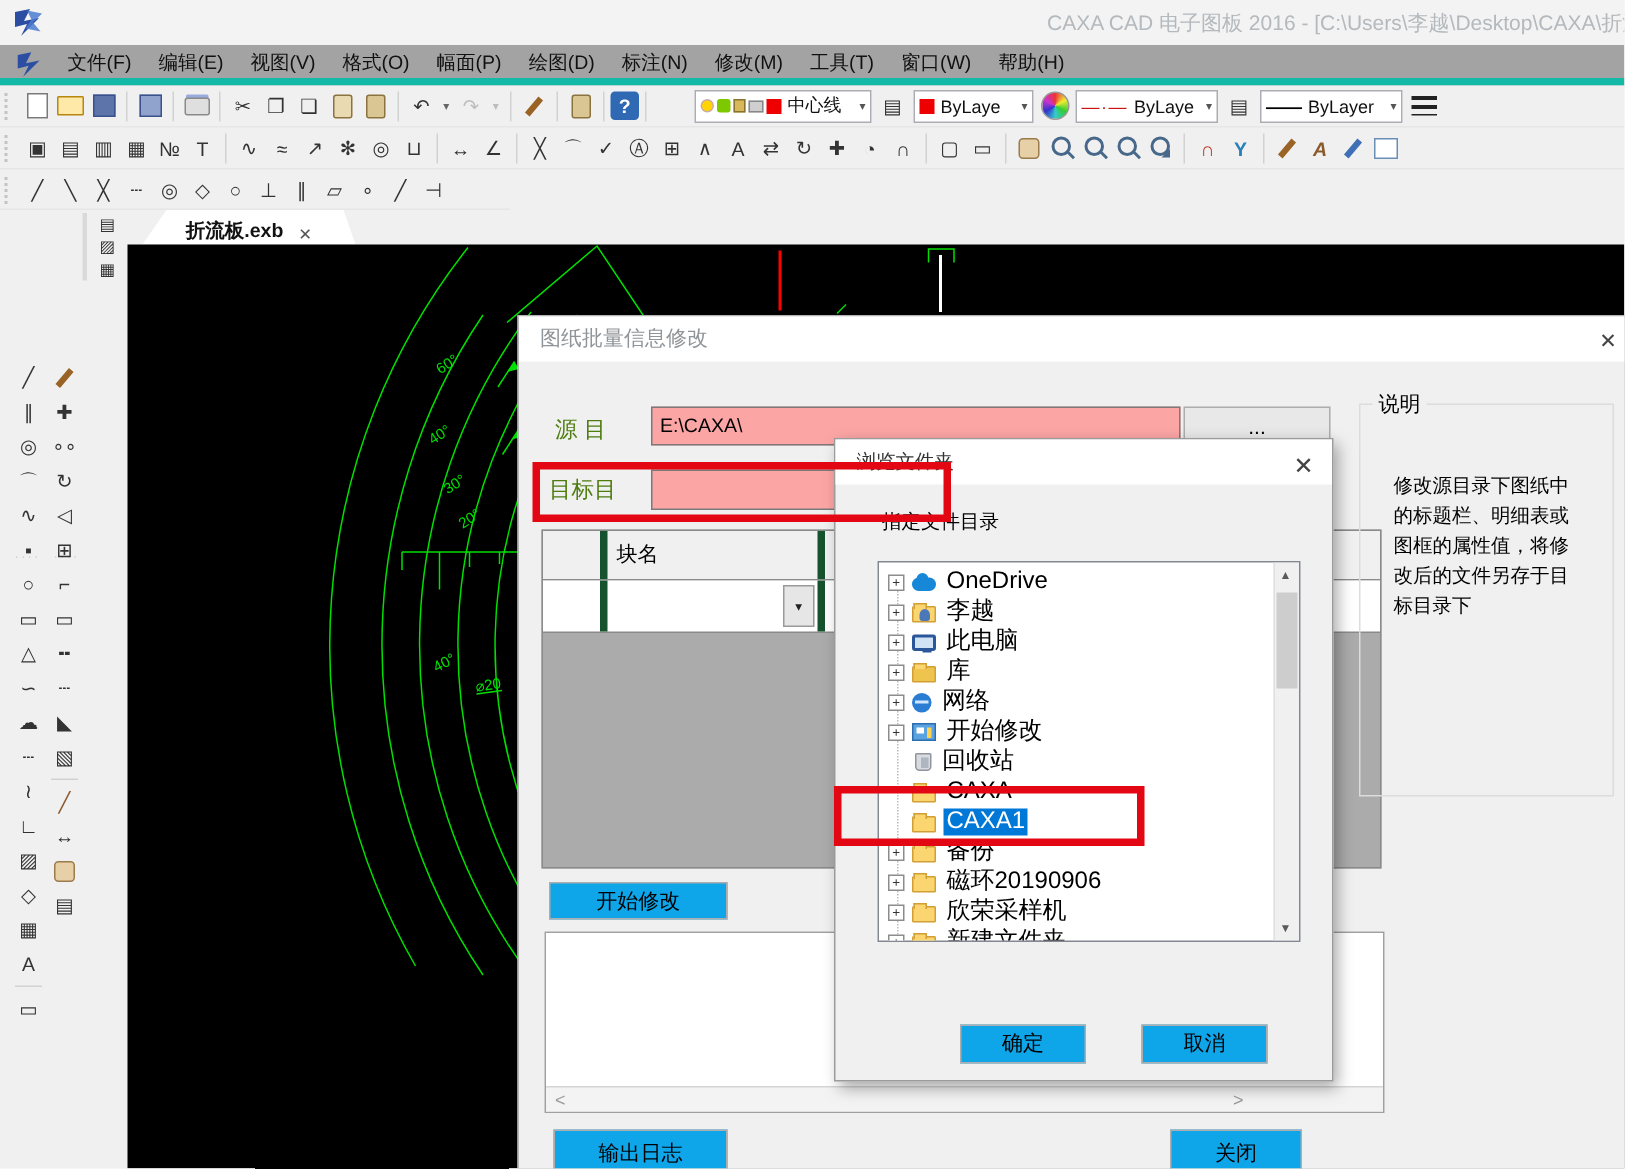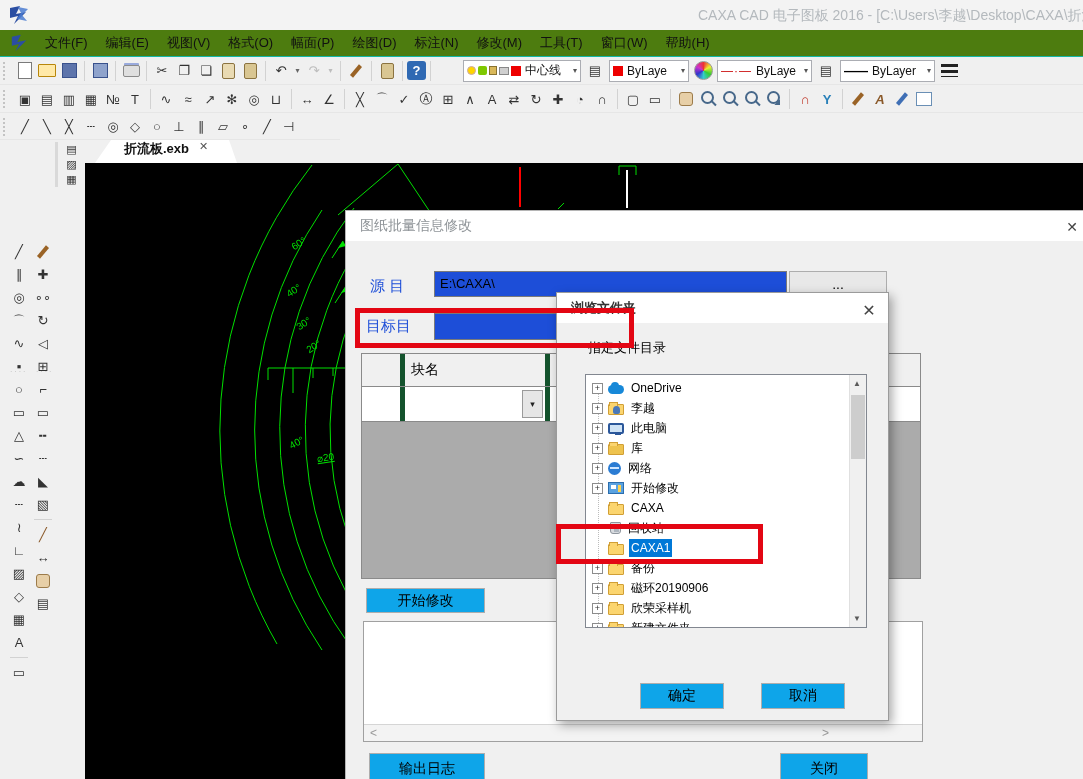--- a/index.html
+++ b/index.html
@@ -4,22 +4,22 @@
 <style>
   * { margin:0; padding:0; box-sizing:border-box; }
   body { font-family:"Liberation Sans","DejaVu Sans",sans-serif; }
   #screen { position:relative; width:1083px; height:779px; background:#f0f0f0; overflow:hidden; }
 
   
   #titlebar { position:absolute; left:0; top:0; width:100%; height:30px; background:#f3f3f3; }
   #app-logo { position:absolute; left:8px; top:4px; }
   #win-title { position:absolute; left:698px; top:7px; width:500px; white-space:nowrap; overflow:hidden;
                color:#b4b9bd; font-size:14px; }
-  #menubar { position:absolute; left:0; top:30px; width:100%; height:27px; background:#4d7c0f;
-             display:flex; align-items:center; padding-left:36px; border-bottom:1px solid #14b8a6;}
+  #menubar { position:absolute; left:0; top:30px; width:100%; height:27px; background:#a3a3a3;
+             display:flex; align-items:flex-start; padding-left:36px; border-bottom:5px solid #14b8a6;}
   #menubar .mitem { font-size:13px; color:#111; padding:3px 9px; cursor:default; }
   #menu-logo { position:absolute; left:10px; top:33px; }
 
   .tbrow { position:absolute; left:0; width:100%; height:28px; display:flex; align-items:center;
            background:#f0f0f0; border-bottom:1px solid #e6e6e6; }
   #tbrow1 { top:57px; } #tbrow2 { top:86px; height:27px; } #tbrow3 { top:114px; height:26px; width:340px; }
   .grip { width:7px; height:18px; border-left:2px dotted #c3c3c3; margin:0 4px 0 3px; }
   .ti { position:relative; width:22px; height:21px; display:inline-flex; align-items:center; justify-content:center;
         font-size:13px; color:#333; flex:none; }
   .tsep { width:1px; height:20px; background:#d2d2d2; margin:0 4px; flex:none; }
@@ -69,34 +69,34 @@
   .vcol { position:absolute; display:flex; flex-direction:column; align-items:center; }
   #lcolA { left:8px; top:240px; } #lcolB { left:32px; top:240px; }
   .vcol .ti { height:23px; width:22px; }
   .vcol .tsep { width:18px; height:1px; margin:3px 0; }
   .vdots { position:absolute; top:228px; font-size:7px; color:#bfbfbf; letter-spacing:2px; }
 
   
   #tabbar { position:absolute; left:85px; top:140px; right:0; height:23px; background:#f0f0f0; }
   #tab-active { position:absolute; left:10px; top:0; width:142px; height:23px; background:#fff;
                 clip-path:polygon(16px 0,134px 0,142px 100%,0 100%);
-                display:flex; align-items:flex-start; justify-content:center; font-size:13px; font-weight:bold; color:#111; }
+                display:flex; align-items:flex-end; justify-content:center; font-size:13px; font-weight:bold; color:#111; }
   #tab-close { margin-left:10px; font-size:11px; color:#555; font-weight:normal; }
   #canvas { position:absolute; left:85px; top:163px; width:998px; height:616px; background:#000; }
   .dimlbl { position:absolute; color:#00df00; font-size:10px; white-space:nowrap; }
 
   
   .dlg { position:absolute; background:#f0f0f0; border:1px solid #9b9b9b; box-shadow:3px 4px 10px rgba(0,0,0,.35); }
   .dlg-title { height:30px; background:#fff; display:flex; align-items:center; padding:0 14px; }
   .dlg-x { position:absolute; top:8px; font-size:14px; color:#444; width:18px; text-align:center; }
 
   #maindlg { left:345px; top:210px; width:745px; height:575px; z-index:10; box-shadow:none; border-color:#b5b5b5; }
   #maindlg .dlg-title { color:#8f9498; font-size:14px; }
-  .lab { position:absolute; font-size:15px; color:#1d4ed8; }
-  .field { position:absolute; background:#1d4ed8; border:1px solid #7a7a7a; font-size:13px; color:#000;
+  .lab { position:absolute; font-size:15px; color:#4d7c0f; }
+  .field { position:absolute; background:#fca5a5; border:1px solid #7a7a7a; font-size:13px; color:#000;
            padding:4px 5px; overflow:hidden; white-space:nowrap; }
   .btn { position:absolute; background:#0ea5e9; border:1px solid #adadad; font-size:14px; color:#000;
          display:flex; align-items:center; justify-content:center; }
 
   #grid { position:absolute; left:15px; top:142px; width:560px; height:226px; border:1px solid #8a8a8a; background:#ababab; }
   .gr-h { display:flex; height:33px; background:#f0f0f0; border-bottom:1px solid #8a8a8a; }
   .gr-r { display:flex; height:35px; background:#fff; border-bottom:1px solid #8a8a8a; }
   .gc { border-right:5px solid #14532d; font-size:14px; color:#000; display:flex; align-items:center; padding:0 6px;
         position:relative; overflow:hidden; white-space:nowrap; }
   .gc0 { width:43px; flex:none; } .gc1 { width:145px; flex:none; } .gc2 { flex:1; border-right:none; }
@@ -106,32 +106,32 @@
   #logbox { position:absolute; left:17px; top:410px; width:560px; height:121px; background:#fff; border:1px solid #a0a0a0; }
   #log-hscroll { position:absolute; left:0; right:0; bottom:0; height:17px; background:#f3f3f3; border-top:1px solid #d5d5d5; }
   .scr-arr { position:absolute; top:1px; font-size:12px; color:#9a9a9a; }
 
   #notegrp { position:absolute; left:560px; top:58px; width:170px; height:262px; border:1px solid #dcdcdc; }
   #notegrp legend { position:absolute; left:8px; top:-9px; background:#f0f0f0; padding:0 4px; font-size:14px; color:#000; }
   #note-text { position:absolute; left:22px; top:44px; width:128px; font-size:13px; line-height:20px;
                color:#000; word-break:break-all; }
 
   #browsedlg { left:556px; top:292px; width:333px; height:429px; z-index:20; }
-  #browsedlg .dlg-title { color:#333; font-size:13px; height:30px;font-weight:bold; }
+  #browsedlg .dlg-title { color:#333; font-size:13px; height:30px; }
   #bd-prompt { position:absolute; left:31px; top:46px; font-size:13px; color:#000; }
   #treebox { position:absolute; left:28px; top:81px; width:282px; height:254px; background:#fff;
              border:1px solid #828790; overflow:hidden; }
   #treelines { position:absolute; left:12px; top:8px; bottom:4px; border-left:1px dotted #bcbcbc; }
   #treerows { position:absolute; left:0; top:3px; right:18px; }
   .trow { display:flex; align-items:center; height:20px; padding-left:6px; position:relative; }
   .texp { width:11px; height:11px; border:1px solid #8c8c8c; background:#fff; font-size:9px; line-height:8px;
           text-align:center; color:#333; margin-right:5px; flex:none; }
   .tspacer { width:16px; flex:none; }
   .tico { width:16px; height:13px; position:relative; margin-right:5px; flex:none; }
-  .tlab { font-size:12px; color:#000; line-height:18px; padding:0 2px; white-space:nowrap; }
+  .tlab { font-size:16px; color:#000; line-height:18px; padding:0 2px; white-space:nowrap; }
   .tlab.sel { background:#0078d7; color:#fff; }
   .i-folder, .i-userfolder, .i-lib { background:#fbd56f; border:1px solid #d19f35; border-radius:1px; height:11px; margin-top:2px; }
   .i-folder::before, .i-userfolder::before, .i-lib::before { content:""; position:absolute; top:-3px; left:0;
       width:7px; height:3px; background:#fbd56f; border:1px solid #d19f35; border-bottom:none; }
   .i-lib { background:#eec34e; }
   .i-userfolder::after { content:""; position:absolute; left:4px; top:1px; width:7px; height:8px;
       background:#4a78b8; border-radius:50% 50% 2px 2px; }
   .i-cloud { background:#1788d8; border-radius:7px; height:9px; margin-top:3px; }
   .i-cloud::before { content:""; position:absolute; left:3px; top:-3px; width:8px; height:8px; background:#1788d8; border-radius:50%; }
   .i-pc { background:#cfe3f5; border:2px solid #2b579a; height:11px; margin-top:1px; border-radius:2px; }
@@ -427,20 +427,24 @@
     <div id="logbox">
       <div id="log-hscroll">
         <span class="scr-arr" style="left:6px;">&lt;</span>
         <span class="scr-arr" style="left:458px;">&gt;</span>
       </div>
     </div>
 
     <div class="btn" style="left:23px;top:542px;width:116px;height:32px;">输出日志</div>
     <div class="btn" style="left:434px;top:542px;width:88px;height:32px;">关闭</div>
 
+    <div id="notegrp">
+      <legend>说明</legend>
+      <div id="note-text">修改源目录下图纸中的标题栏、明细表或图框的属性值，将修改后的文件另存于目标目录下</div>
+    </div>
   </div>
 
   <div id="browsedlg" class="dlg">
     <div class="dlg-title">
       <span>浏览文件夹</span>
     </div>
     <span class="dlg-x" style="left:303px;font-size:16px;">✕</span>
 
     <span id="bd-prompt">指定文件目录</span>
 
@@ -472,27 +476,27 @@
           <span class="tico i-net"></span>
           <span class="tlab">网络</span>
         </div>
         <div class="trow">
           <span class="texp">+</span>
           <span class="tico i-cpl"></span>
           <span class="tlab">开始修改</span>
         </div>
         <div class="trow">
           <span class="tspacer"></span>
+          <span class="tico i-bin"></span>
+          <span class="tlab">回收站</span>
+        </div>
+        <div class="trow">
+          <span class="tspacer"></span>
           <span class="tico i-folder"></span>
           <span class="tlab">CAXA</span>
-        </div>
-        <div class="trow">
-          <span class="tspacer"></span>
-          <span class="tico i-bin"></span>
-          <span class="tlab">回收站</span>
         </div>
         <div class="trow">
           <span class="tspacer"></span>
           <span class="tico i-folder"></span>
           <span class="tlab sel">CAXA1</span>
         </div>
         <div class="trow">
           <span class="texp">+</span>
           <span class="tico i-folder"></span>
           <span class="tlab">备份</span>

